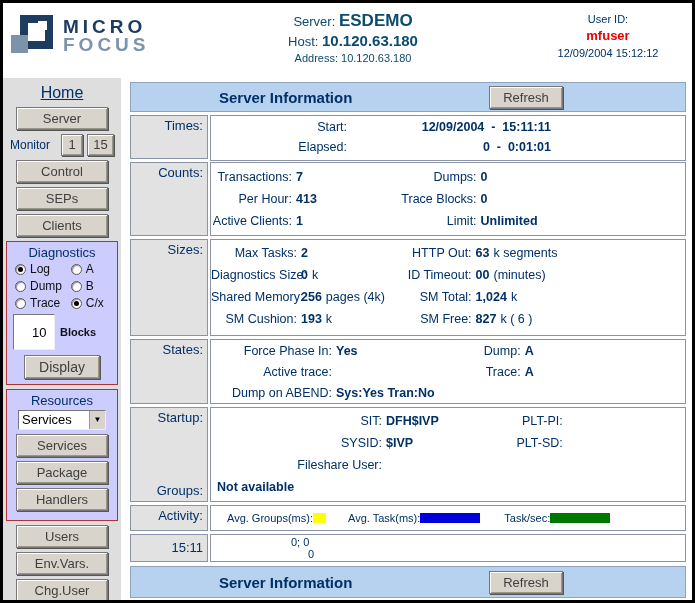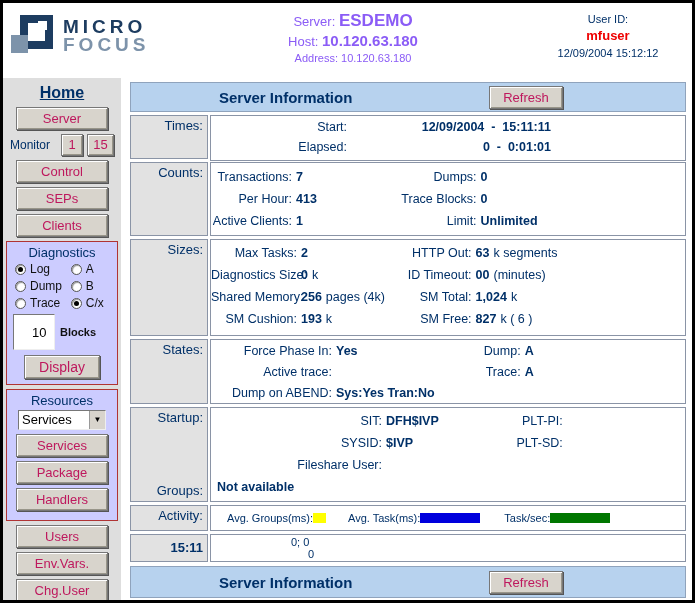--- a/index.html
+++ b/index.html
@@ -14,40 +14,40 @@
   
   .header { position:relative; height:72px; background:#fff; }
   .logo { position:absolute; left:8px; top:10px; display:flex; align-items:center; }
   .logo-mark { position:relative; width:44px; height:46px; margin-right:8px; }
   .logo-sq-outline { position:absolute; left:9px; top:2px; width:33px; height:34px; border:8px solid #1d3c60; background:#fff; }
   .logo-sq-fill { position:absolute; left:0px; top:22px; width:17px; height:18px; background:#7d93aa; }
   .logo-sq-notch { position:absolute; left:27px; top:8px; width:9px; height:9px; background:#fff; }
   .logo-text { line-height:0.95; }
   .logo-line1 { font-size:19px; font-weight:bold; letter-spacing:4px; color:#1d3c60; }
   .logo-line2 { font-size:19px; font-weight:bold; letter-spacing:4px; color:#7d93aa; }
-  .hdr-center { position:absolute; left:230px; top:8px; width:240px; text-align:center; color:#8b5cf6; }
+  .hdr-center { position:absolute; left:230px; top:8px; width:240px; text-align:center; color:#0c4a6e; }
   .hdr-center .l1 { font-size:13px; }
   .hdr-center .l1 b { font-size:17px; }
   .hdr-center .l2 { font-size:13px; margin-top:1px; }
   .hdr-center .l2 b { font-size:15px; }
   .hdr-center .l3 { font-size:11px; margin-top:3px; }
   .hdr-right { position:absolute; left:540px; top:10px; width:130px; text-align:center; color:#003068; }
   .hdr-right .uid { font-size:11px; }
   .hdr-right .uname { font-size:13px; font-weight:bold; color:#ee0000; margin-top:3px; }
   .hdr-right .stamp { font-size:11px; margin-top:4px; }
 
   
   .body-row { position:absolute; left:0; top:72px; width:689px; height:525px; }
   .sidebar { position:absolute; left:0; top:3px; width:118px; height:522px; background:#dedede; padding-top:4px; }
   .main { position:absolute; left:127px; top:7px; width:556px; }
 
   
-  .home { text-align:center; font-size:16px; font-weight:bold; text-decoration:underline; color:#003068; margin:2px 0 5px; cursor:pointer; }
+  .home { text-align:center; font-size:16px; font-weight:normal; text-decoration:underline; color:#003068; margin:2px 0 5px; cursor:pointer; }
   .btn {
-    display:block; background:#d8d4cc; color:#be185d; text-align:center;
+    display:block; background:#d8d4cc; color:#404040; text-align:center;
     border:1px solid #777; font-size:13px; cursor:pointer;
     box-shadow: inset 1px 1px 0 #ffffff, inset -1px -1px 0 #989589, 1px 1px 0 #555;
   }
   .side-btn { width:92px; height:23px; line-height:21px; margin:0 auto 4px;text-align:center; }
   .monitor-row { display:flex; align-items:center; justify-content:center; margin:1px 0 4px; }
   .monitor-lbl { font-size:12px; color:#003068; margin-right:7px; }
   .mini-btn { display:inline-block; width:22px; height:22px; line-height:20px; margin-left:4px; }
   .mini-btn.w { width:27px; }
   .group-box { width:112px; margin:0 auto 4px; background:#ccccff; border:1px solid #b03434; padding:3px 4px 5px; }
   .group-title { text-align:center; font-size:13px; color:#003068; margin-bottom:2px; }
@@ -111,21 +111,21 @@
   .groups-value { font-weight:bold; line-height:22px; padding-left:6px; }
   .startup { height:95px; }
 
   .activity { height:26px; }
   .activity .row-content { display:flex; align-items:center; font-size:11px; }
   .bar-group { display:flex; align-items:center; }
   .bar { height:10px; display:inline-block; }
   .bg1 { margin-left:16px; } .bg2 { margin-left:22px; } .bg3 { margin-left:24px; }
 
   .timeline { height:28px; }
-  .timeline .row-label { font-size:13px; font-weight:bold; padding-top:5px; }
+  .timeline .row-label { font-size:13px; font-weight:normal; padding-top:5px; }
   .timeline .row-content { font-size:11px; line-height:12px; padding-top:1px; }
   .tl-line1 { padding-left:80px; }
   .tl-line2 { padding-left:97px; }
 </style>
 </head>
 <body>
 
 <div class="window">
 
   <div class="header">

